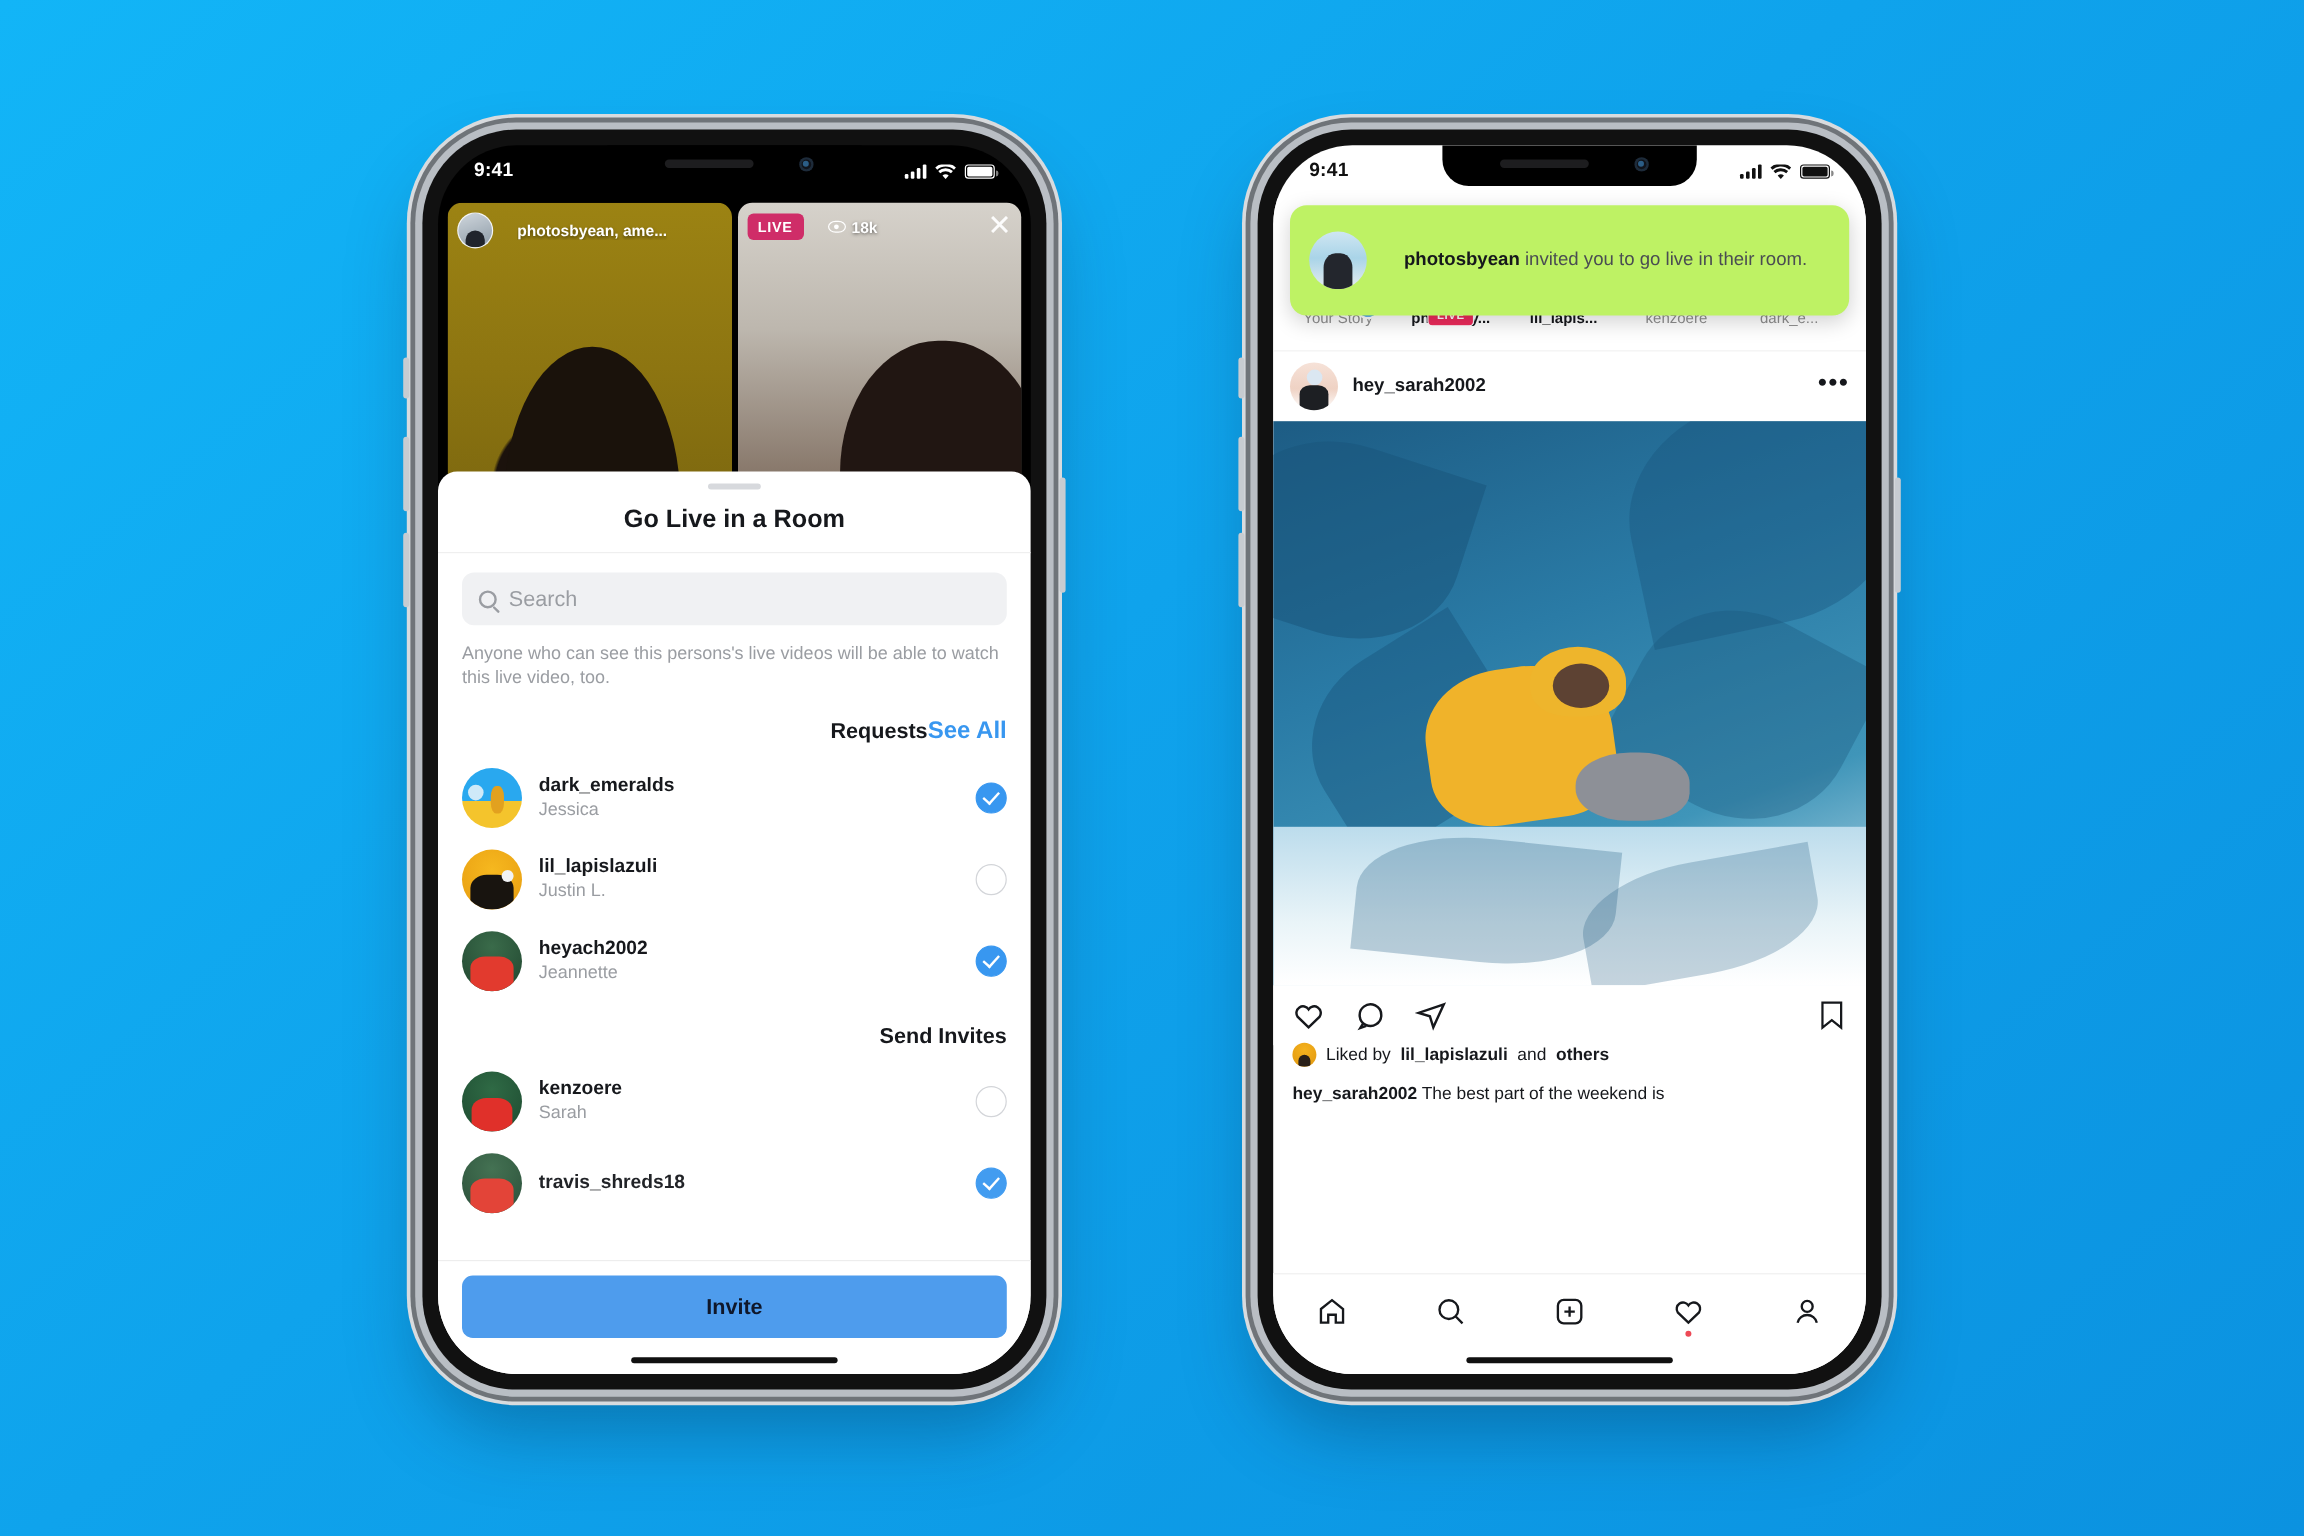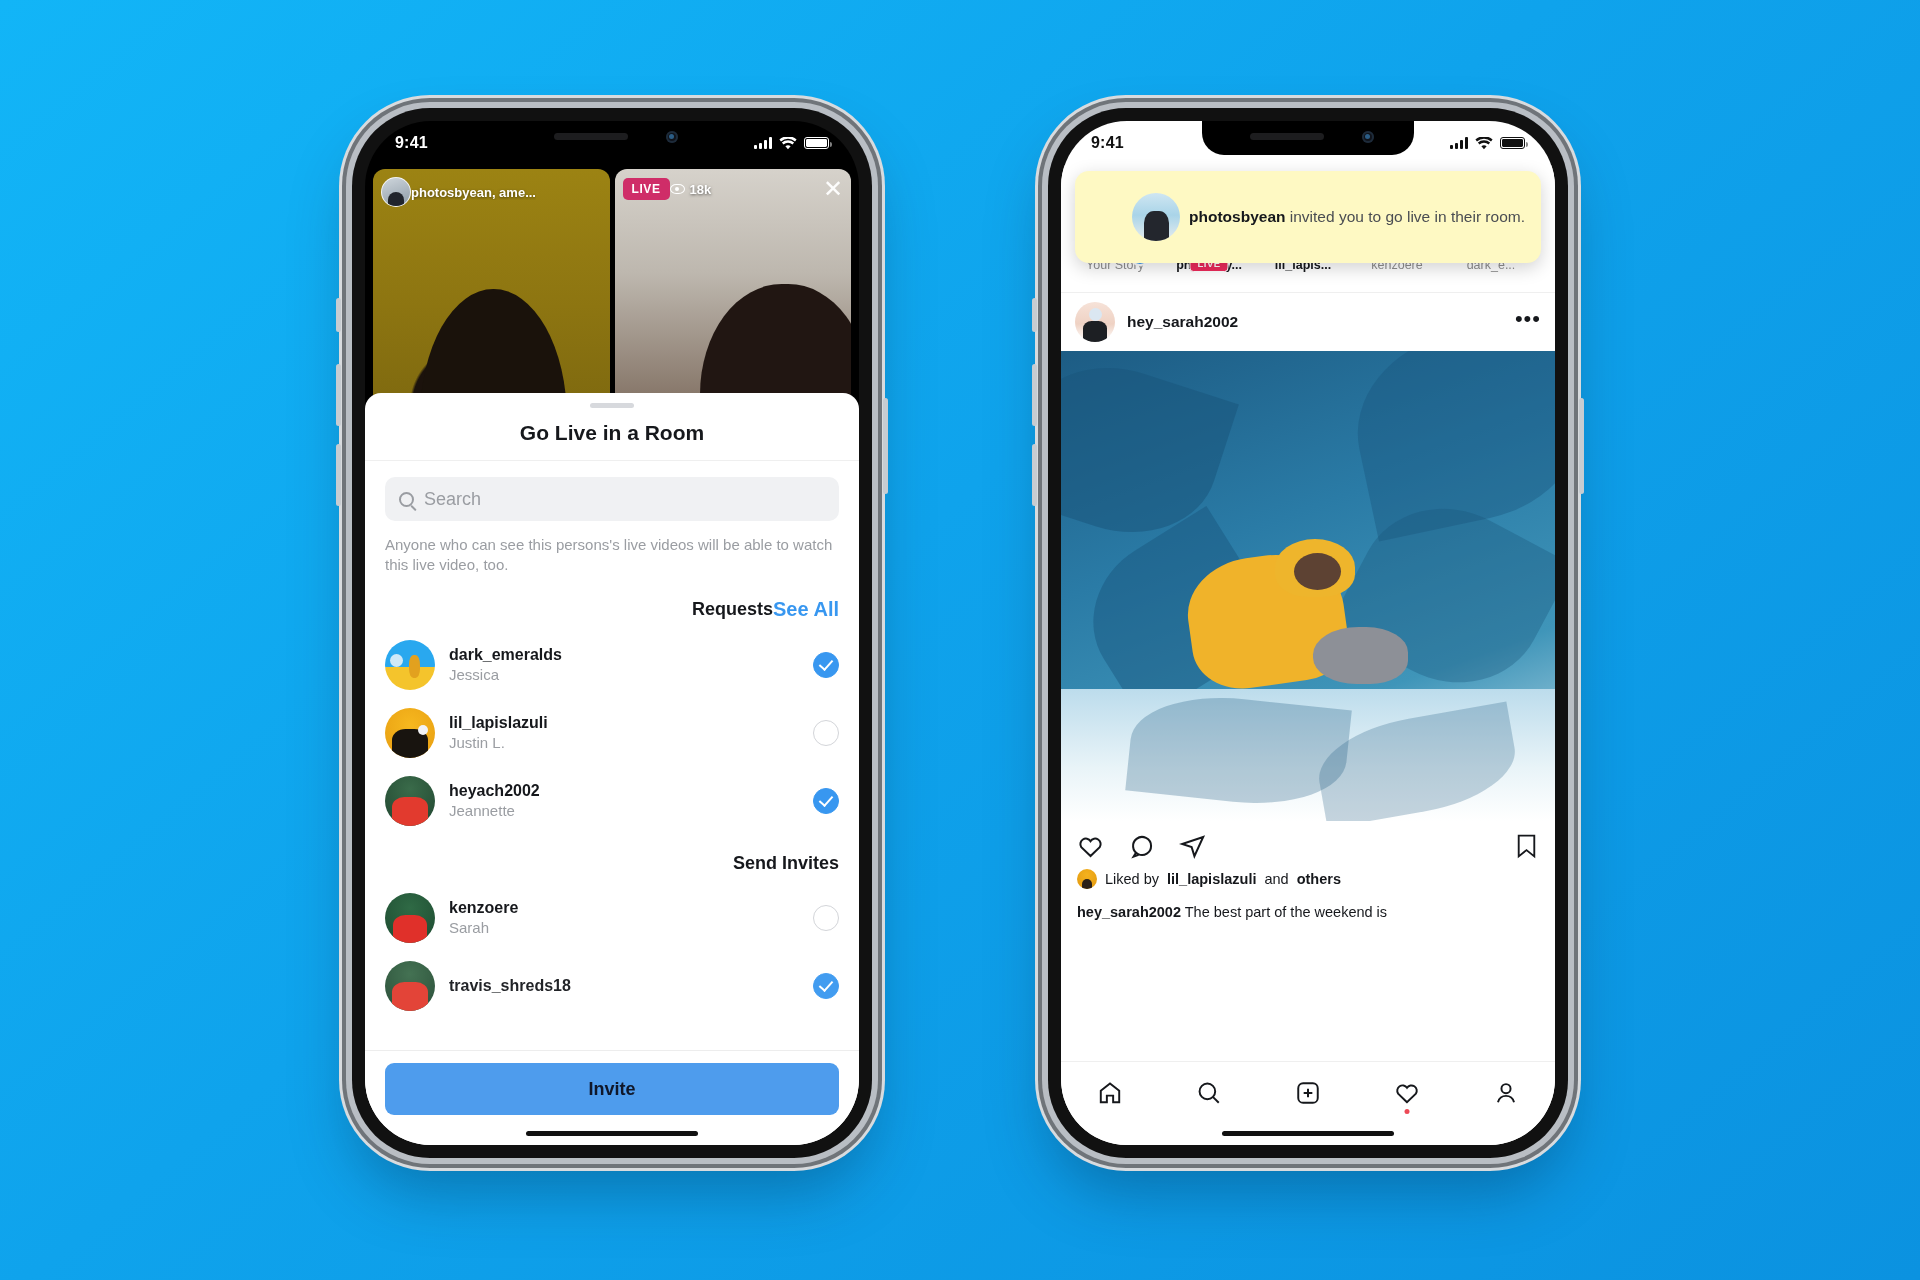--- a/index.html
+++ b/index.html
@@ -84,21 +84,21 @@
   .tile-a{background:
      radial-gradient(circle at 42% 95%, #1b120c 0 22%, rgba(0,0,0,0) 23%),
      linear-gradient(180deg,#9c8313 0%,#8d7511 55%,#7d680f 100%);}
   .tile-a:after{
      content:"";position:absolute;left:20%;bottom:-52%;width:62%;height:104%;
      border-radius:50% 50% 44% 44%;background:#1a120b;}
   .tile-b{background:linear-gradient(180deg,#d6d2cb 0%,#bdb7ae 42%,#7d6b5d 100%);}
   .tile-b:after{
      content:"";position:absolute;right:-8%;bottom:-38%;width:72%;height:92%;
      border-radius:48% 48% 40% 40%;background:#211612;}
-  .tile-top{position:absolute;top:8px;left:8px;right:8px;display:flex;align-items:center;gap:0;}
+  .tile-top{position:absolute;top:8px;left:8px;right:8px;display:flex;align-items:center;gap:20px;}
   .tile-av{width:28px;height:28px;border-radius:50%;flex:none;background:linear-gradient(160deg,#cfd6dc,#8c9aa6);border:1.5px solid rgba(255,255,255,.85);position:relative;overflow:hidden;}
   .tile-av:after{content:"";position:absolute;left:6px;bottom:0;width:16px;height:14px;border-radius:8px 8px 0 0;background:#20242c;}
   .tile-name{color:#fff;font-size:13px;font-weight:bold;text-shadow:0 1px 3px rgba(0,0,0,.5);white-space:nowrap;overflow:hidden;}
   .live-pill{background:#cf2d68;color:#fff;font-size:12px;font-weight:bold;letter-spacing:.6px;padding:4px 9px;border-radius:5px;}
   .view-count{display:flex;align-items:center;gap:5px;color:#fff;font-size:13px;font-weight:600;text-shadow:0 1px 3px rgba(0,0,0,.55);}
   .eye{width:15px;height:10px;border:1.6px solid #fff;border-radius:50% 50% 50% 50%/60% 60% 60% 60%;position:relative;box-sizing:border-box;}
   .eye:after{content:"";position:absolute;left:4.4px;top:2px;width:4px;height:4px;border-radius:50%;background:#fff;}
   .x-close{color:#fff;font-size:24px;line-height:1;font-weight:300;opacity:.95;}
 
   
@@ -165,23 +165,23 @@
   .spacer{flex:1;}
   .likes{position:absolute;top:748px;left:0;right:0;padding:0 16px;box-sizing:border-box;display:flex;align-items:center;gap:8px;font-size:14.5px;color:#16181c;}
   .likes .av{width:20px;height:20px;border-radius:50%;flex:none;background:radial-gradient(circle at 50% 30%,#f5b21e,#e0970f);position:relative;overflow:hidden;}
   .likes .av:after{content:"";position:absolute;left:5px;bottom:0;width:10px;height:10px;border-radius:5px 5px 0 0;background:#2a2018;}
   .caption{position:absolute;top:782px;left:0;right:0;padding:0 16px;box-sizing:border-box;font-size:14.5px;color:#16181c;line-height:1.35;white-space:nowrap;overflow:hidden;}
   .tabbar{position:absolute;bottom:0;left:0;right:0;height:84px;background:#fff;border-top:1px solid #efefef;display:flex;align-items:flex-start;justify-content:space-around;padding-top:14px;box-sizing:border-box;}
   .tab{width:40px;height:34px;display:flex;align-items:center;justify-content:center;position:relative;}
   .reddot{position:absolute;bottom:-4px;left:50%;transform:translateX(-50%);width:5px;height:5px;border-radius:50%;background:#ed4956;}
 
   .notif{
-    position:absolute;top:50px;left:14px;right:14px;height:92px;background:#fef9c3;
+    position:absolute;top:50px;left:14px;right:14px;height:92px;background:#bef264;
     border-radius:14px;box-shadow:0 5px 18px rgba(0,0,0,.18);
-    display:flex;align-items:center;gap:9px;padding:0 16px;box-sizing:border-box;z-index:30;justify-content:flex-end;
+    display:flex;align-items:center;gap:31px;padding:0 16px;box-sizing:border-box;z-index:30;
   }
   .notif .nav{width:48px;height:48px;border-radius:50%;flex:none;overflow:hidden;position:relative;}
   .notif-text{font-size:15.5px;color:#4a4d52;line-height:1.32;}
   .notif-text b{color:#16181c;}
 
   
   .av-beach{background:linear-gradient(180deg,#cfe6f2 0%,#a9d4e8 46%,#e7edef 100%);}
   .av-beach:after{content:"";position:absolute;left:24%;bottom:0;width:52%;height:62%;border-radius:40% 40% 0 0;background:#23262d;}
   .av-yellow{background:radial-gradient(circle at 50% 34%,#f6b81f,#e79c10);}
   .av-yellow:after{content:"";position:absolute;left:14%;bottom:0;width:72%;height:58%;border-radius:38% 38% 0 0;background:#18140f;}

